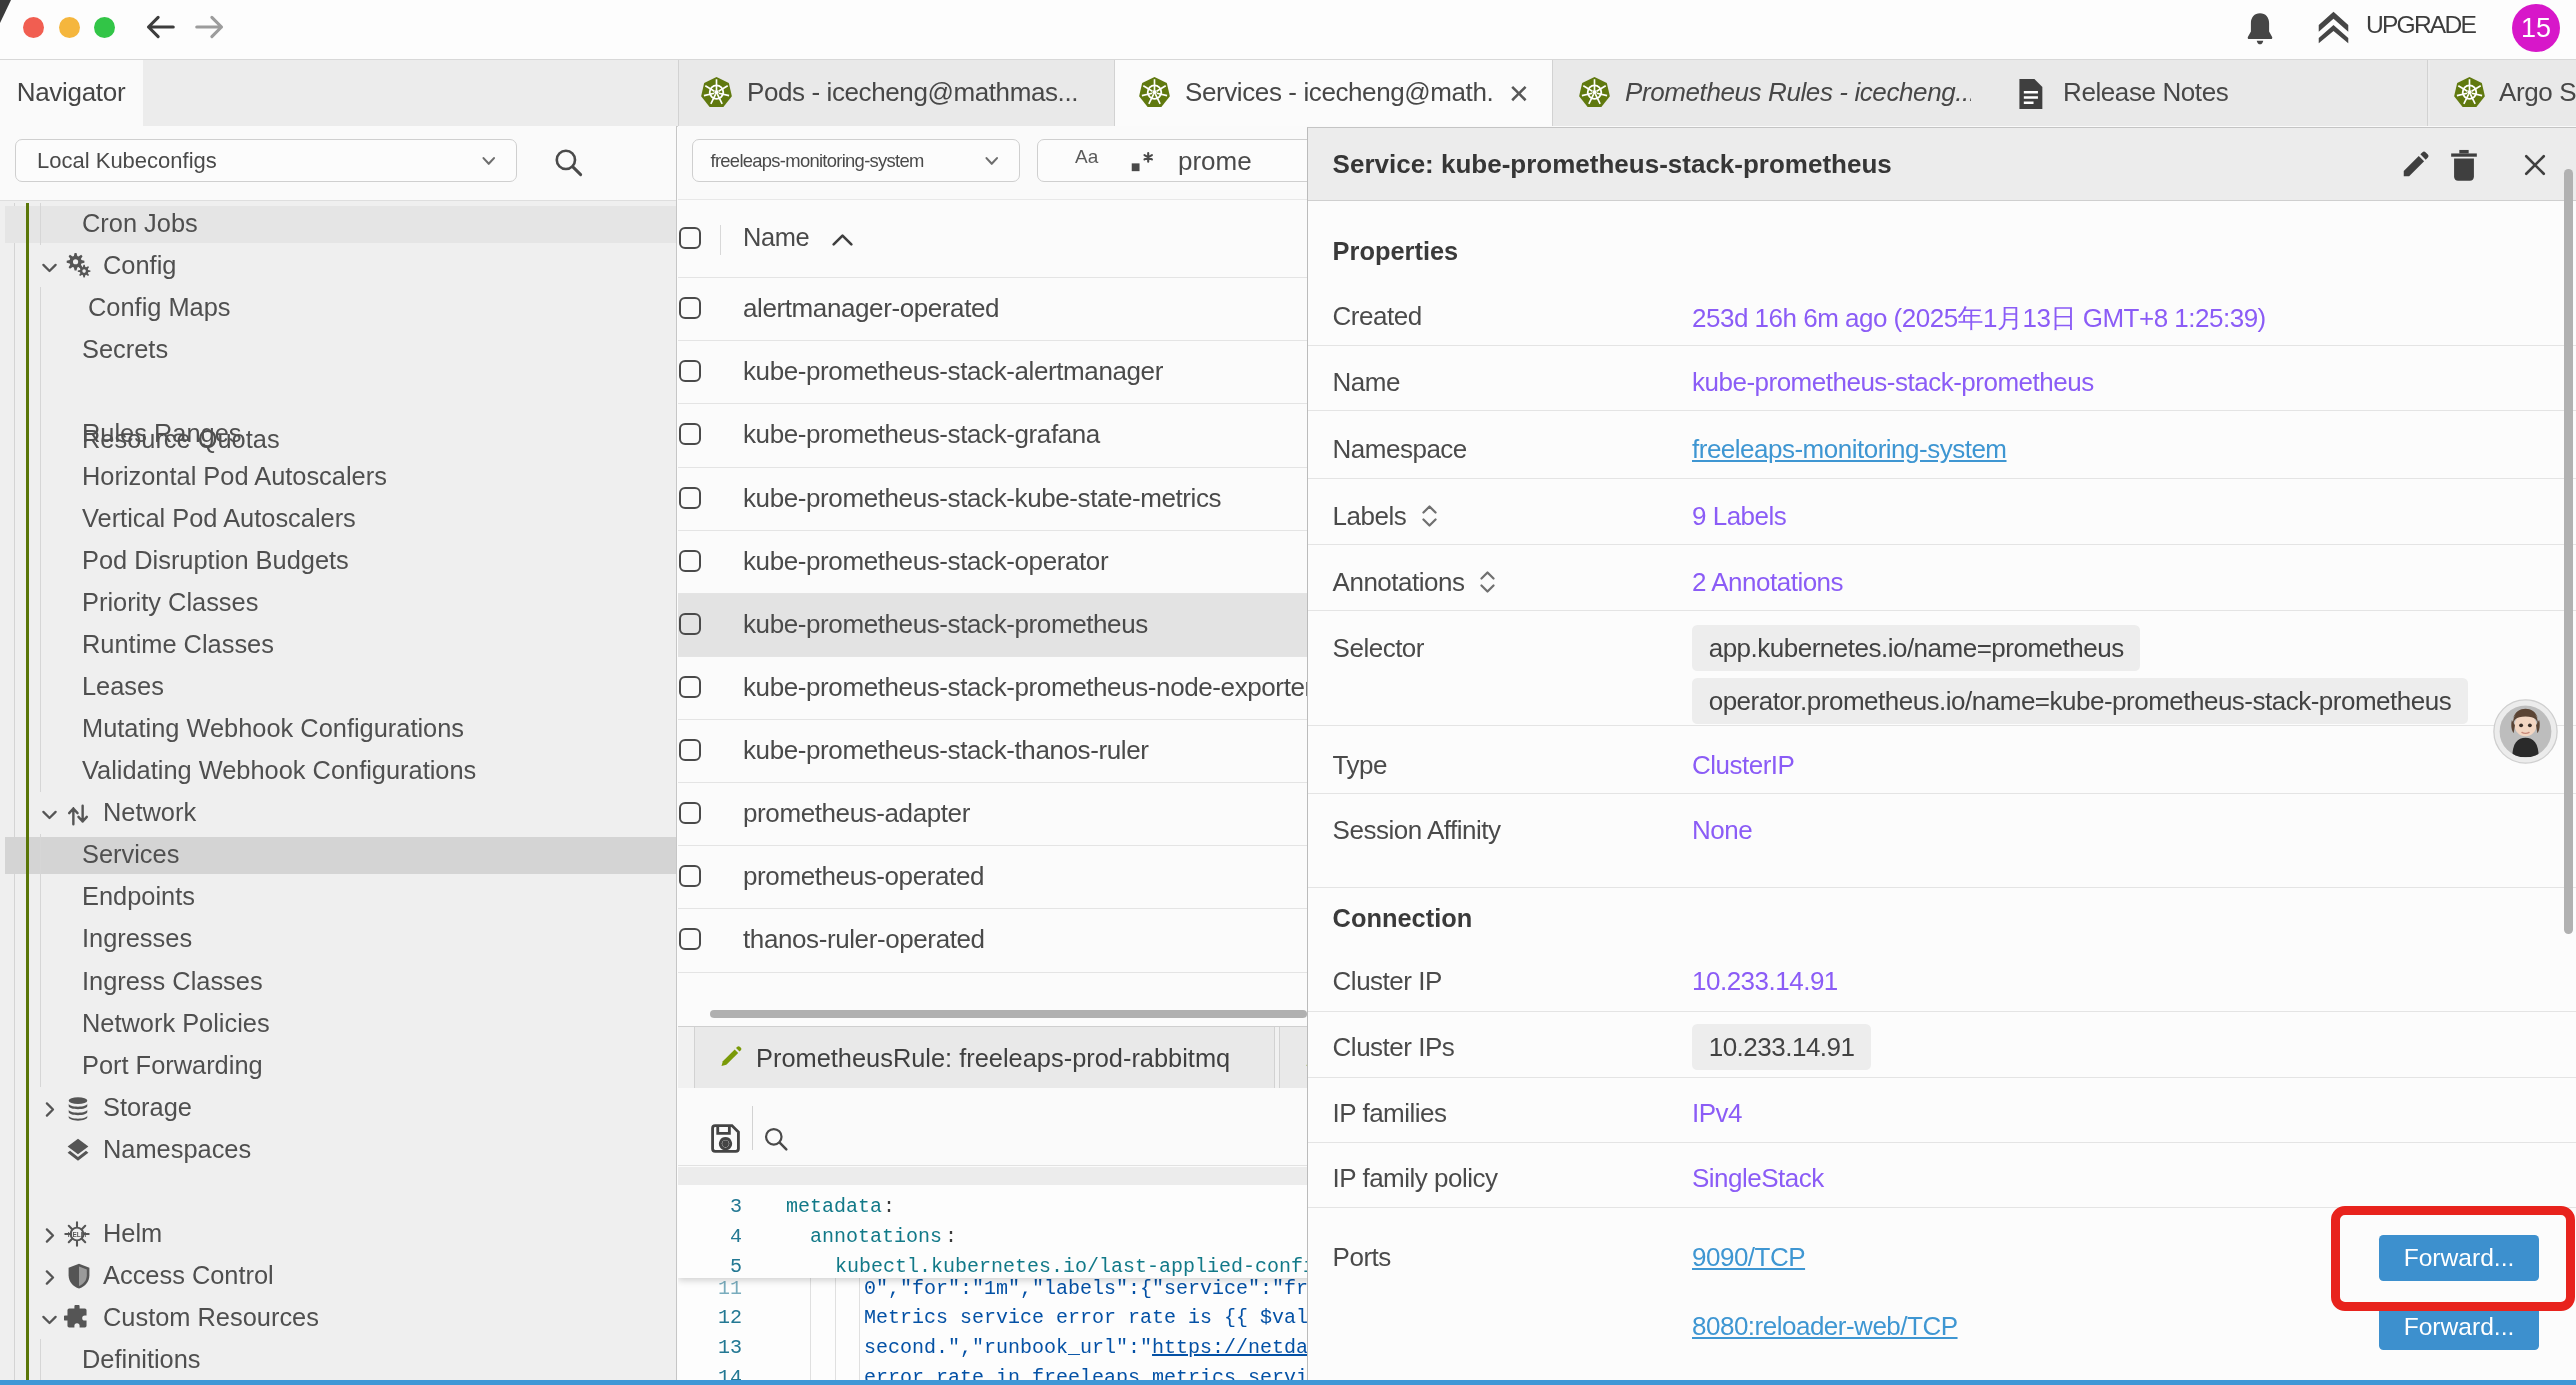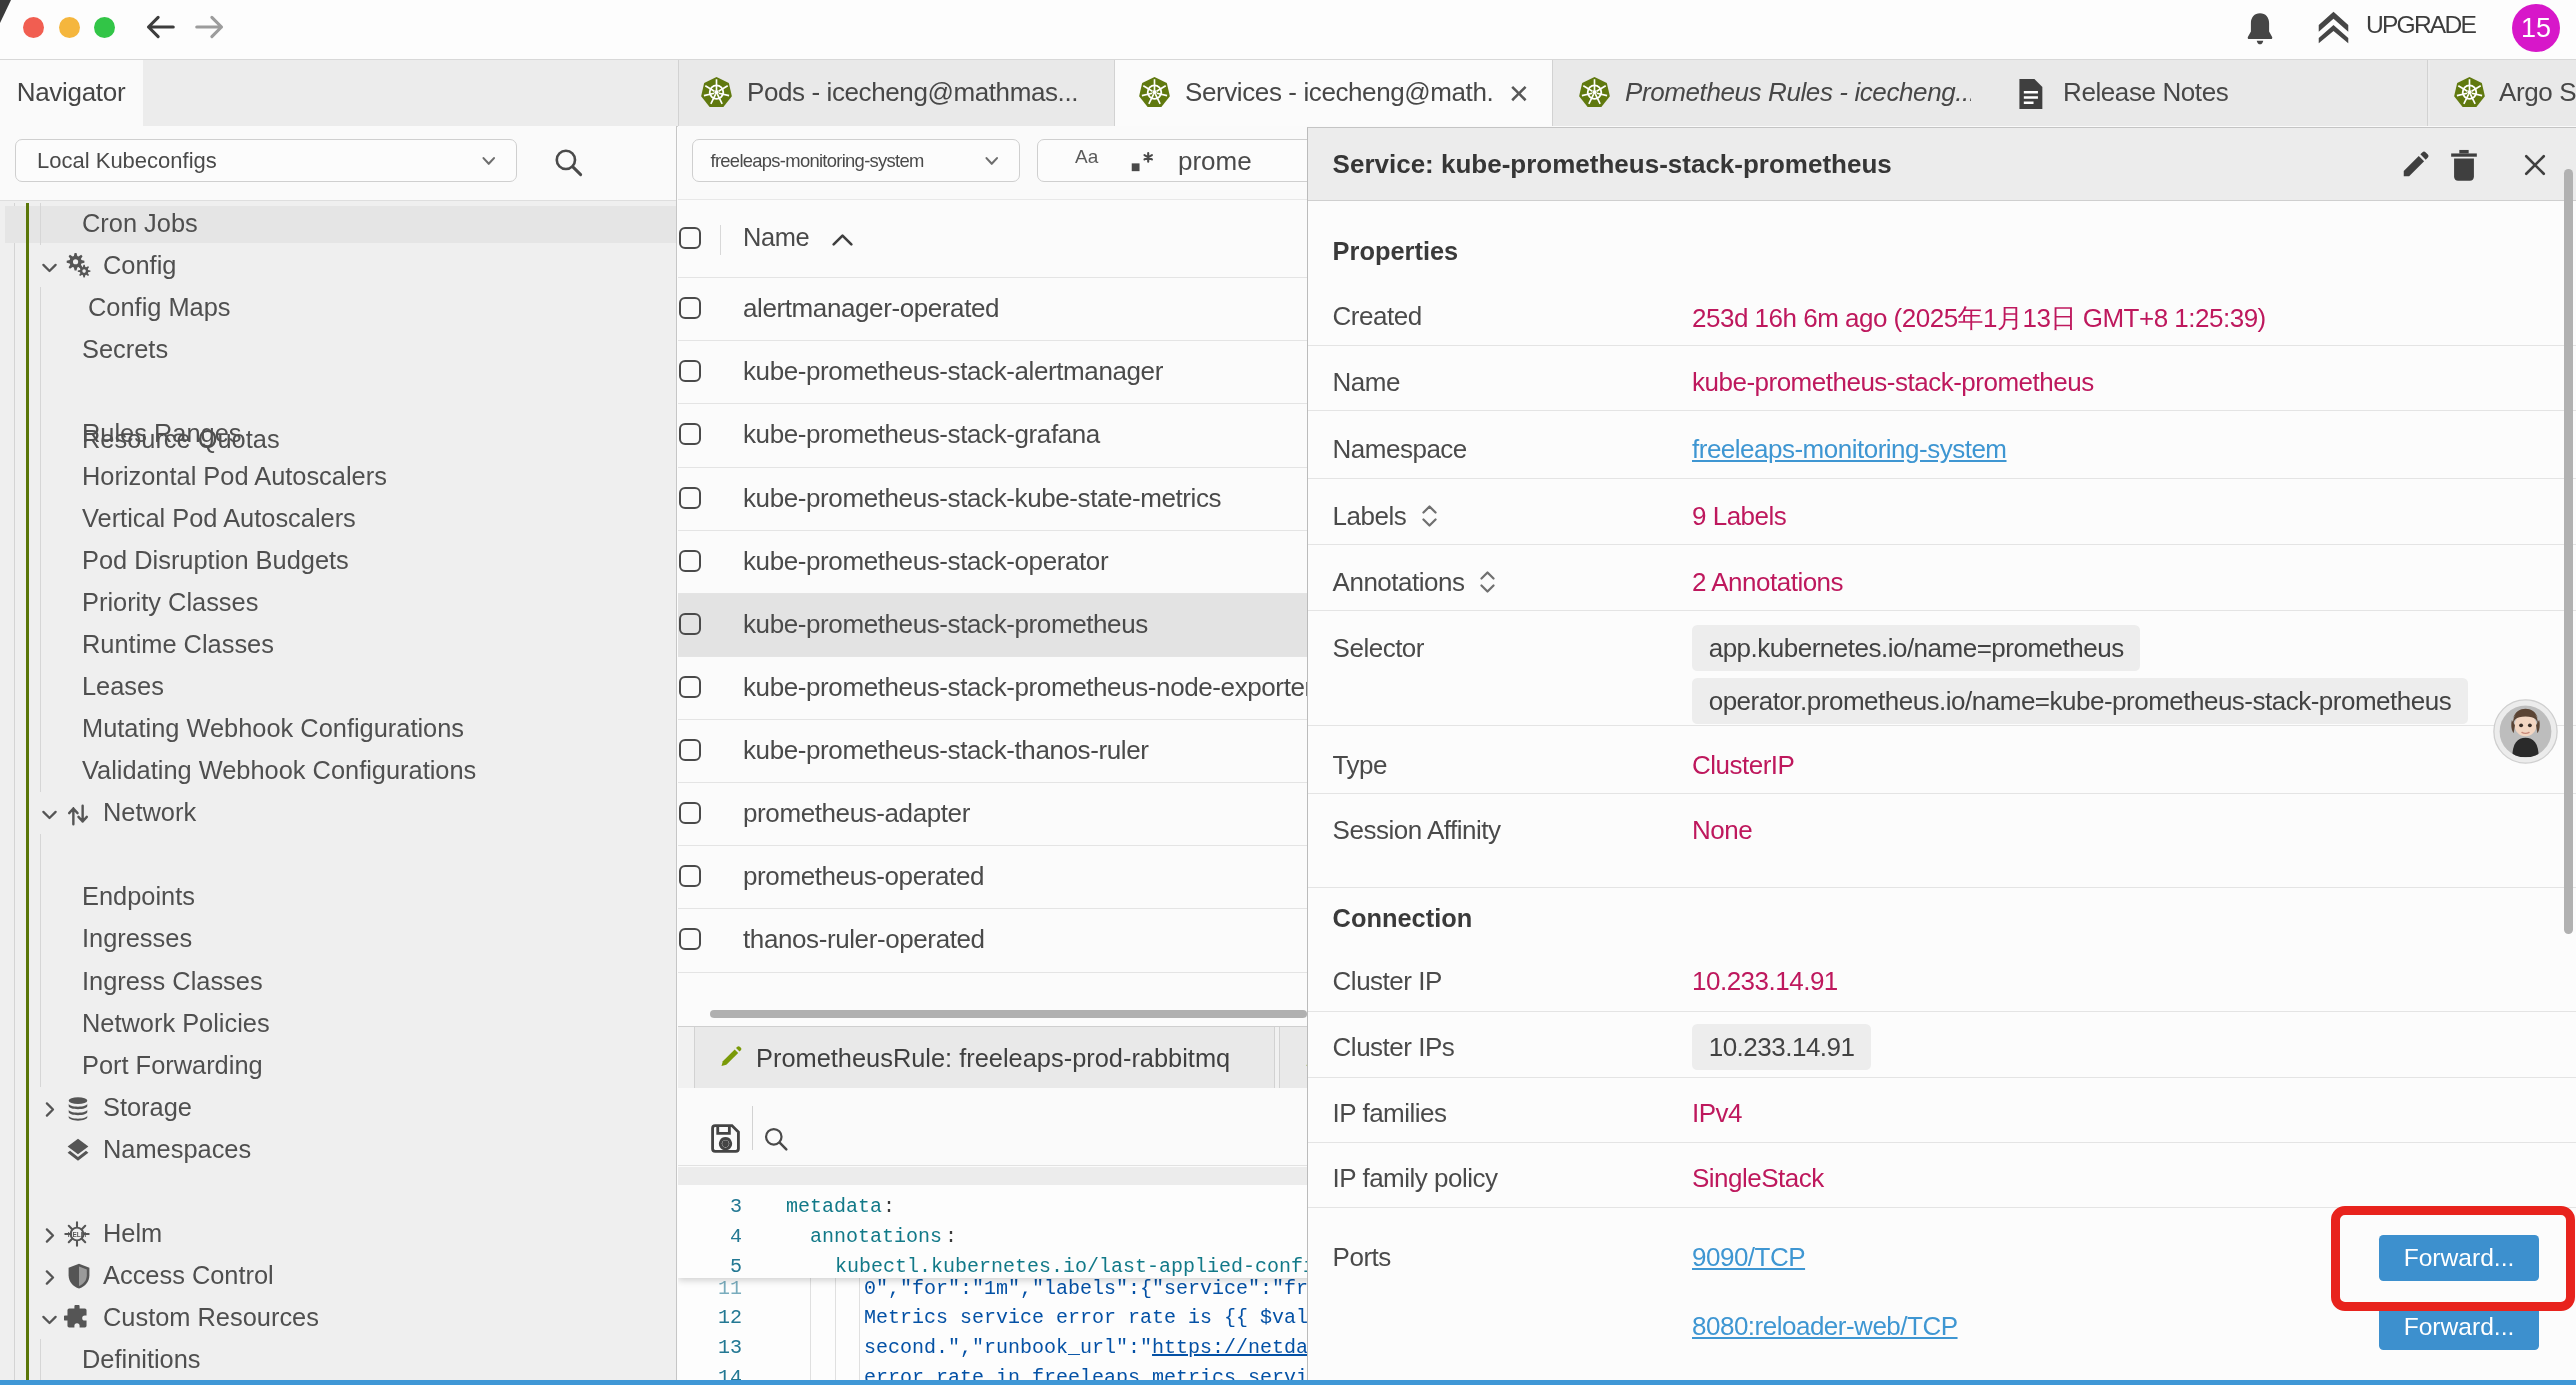--- a/index.html
+++ b/index.html
@@ -64,21 +64,21 @@
 #sticky { position:absolute; top:0; left:0; width:1898px; height:93px; background:#fdfdfd; box-shadow:0 2.6px 7px rgba(0,0,0,0.18); z-index:3; }
 .iguide { position:absolute; width:0.9px; background:#e0e0e0; }
 
 
 #drawer { position:absolute; top:127px; left:1307px; width:1269px; height:1253px; background:#fcfcfc; border-left:0.9px solid #bbb; border-top:0.9px solid #c4c4c4; z-index:10; }
 #dhead { position:absolute; top:0; left:0; width:1268px; height:73px; background:#ececec; border-bottom:0.9px solid #cfcfcf; }
 #dtitle { position:absolute; top:21px; left:24.6px; font-size:26px; font-weight:700; color:#363636; }
 .sect { position:absolute; left:24.6px; font-size:25.4px; font-weight:700; color:#3a3a3a; }
 .dsep { position:absolute; left:0; width:1269px; height:0.9px; background:#e4e4e4; }
 .dlabel { position:absolute; left:24.6px; font-size:26px; color:#4a4a4a; white-space:nowrap; letter-spacing:-0.5px; }
-.dvalue { position:absolute; left:384px; font-size:26px; color:#be185d; white-space:nowrap; letter-spacing:-0.5px; }
+.dvalue { position:absolute; left:384px; font-size:26px; color:#8b5cf6; white-space:nowrap; letter-spacing:-0.5px; }
 .dlink { color:#3e96d2; text-decoration:underline; }
 .chip { position:absolute; left:384px; height:46px; background:#ededed; border-radius:5.3px; font-size:26px; color:#424242; line-height:46px; padding:0 16.7px; white-space:nowrap; letter-spacing:-0.5px; }
 .fwd { position:absolute; width:160px; height:46px; background:#3d90ce; border-radius:4.4px; color:#fff; font-size:24.6px; text-align:center; line-height:46px; }
 #redbox { position:absolute; left:2331px; top:1206px; width:244px; height:105px; border:9.6px solid #e8231d; border-radius:14px; z-index:12; }
 #dscroll { position:absolute; left:1256px; top:41px; width:8.8px; height:765px; background:#b1b1b1; border-radius:4.4px; }
 #avatar { position:absolute; left:1185px; top:571px; width:65px; height:65px; z-index:13; }
 
 #bluebar { position:absolute; top:1380px; left:0; width:2576px; height:5.3px; background:#3f97d6; z-index:20; }
 </style>
 </head>
@@ -226,20 +226,24 @@
           <div class="label" style="left:82px;">Validating Webhook Configurations</div>
         </div>
   <div class="trow" style="top:589px;">
           <svg class="tchev" style="top:12.3px;" viewBox="0 0 24 24">
             <path d="M5 9 L12 16 L19 9" stroke="#555" stroke-width="2.6" fill="none" stroke-linecap="round" stroke-linejoin="round"></path>
           </svg>
           <svg class="ticonbox" style="left:65px; top:9.6px;" width="24.6" height="24.6" viewBox="0 0 28 28">
             <path d="M9 24 V7 M9 7 L4.5 12 M9 7 L13.5 12 M19 4 V21 M19 21 L14.5 16 M19 21 L23.5 16" stroke="#555" stroke-width="2.6" fill="none" stroke-linecap="round" stroke-linejoin="round"></path>
           </svg>
           <div class="label" style="left:103px;">Network</div>
+        </div>
+  <div class="trow" style="top:631px;">
+          <div class="selband" style="top:2.6px;"></div>
+          <div class="label" style="left:82px;">Services</div>
         </div>
   <div class="trow" style="top:673px;">
           <div class="label" style="left:82px;">Endpoints</div>
         </div>
   <div class="trow" style="top:715px;">
           <div class="label" style="left:82px;">Ingresses</div>
         </div>
   <div class="trow" style="top:758px;">
           <div class="label" style="left:82px;">Ingress Classes</div>
         </div>

